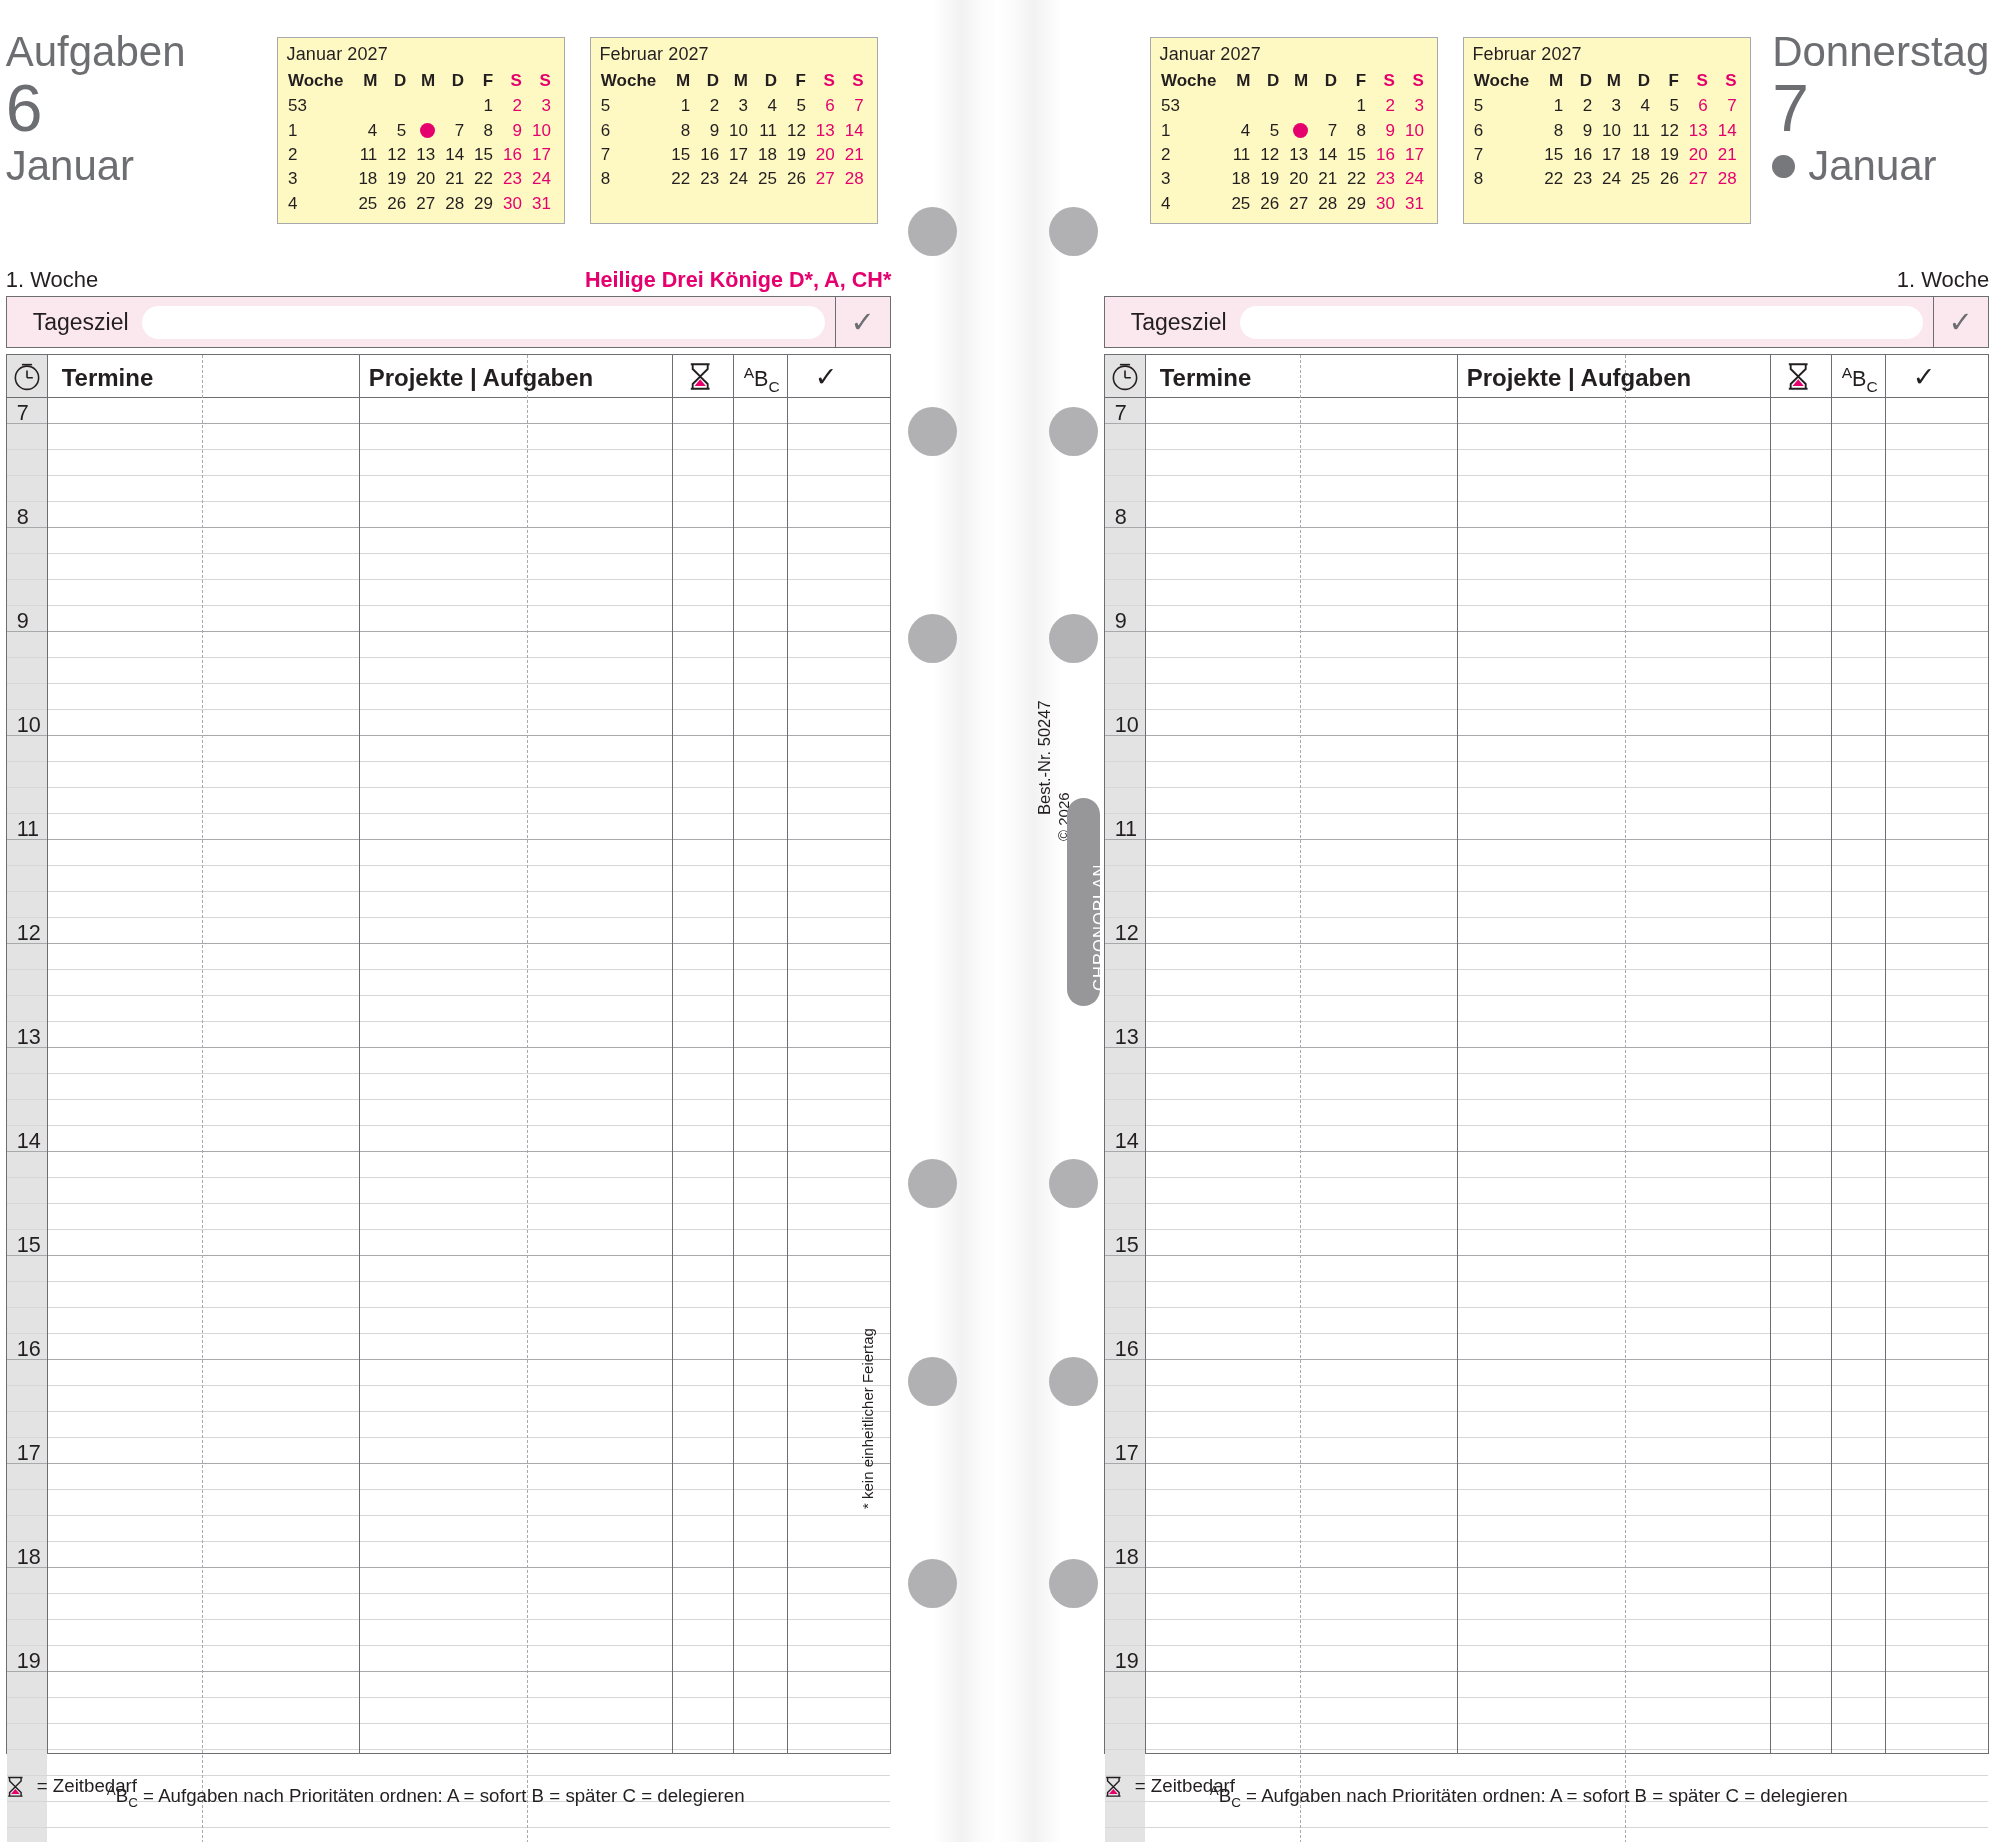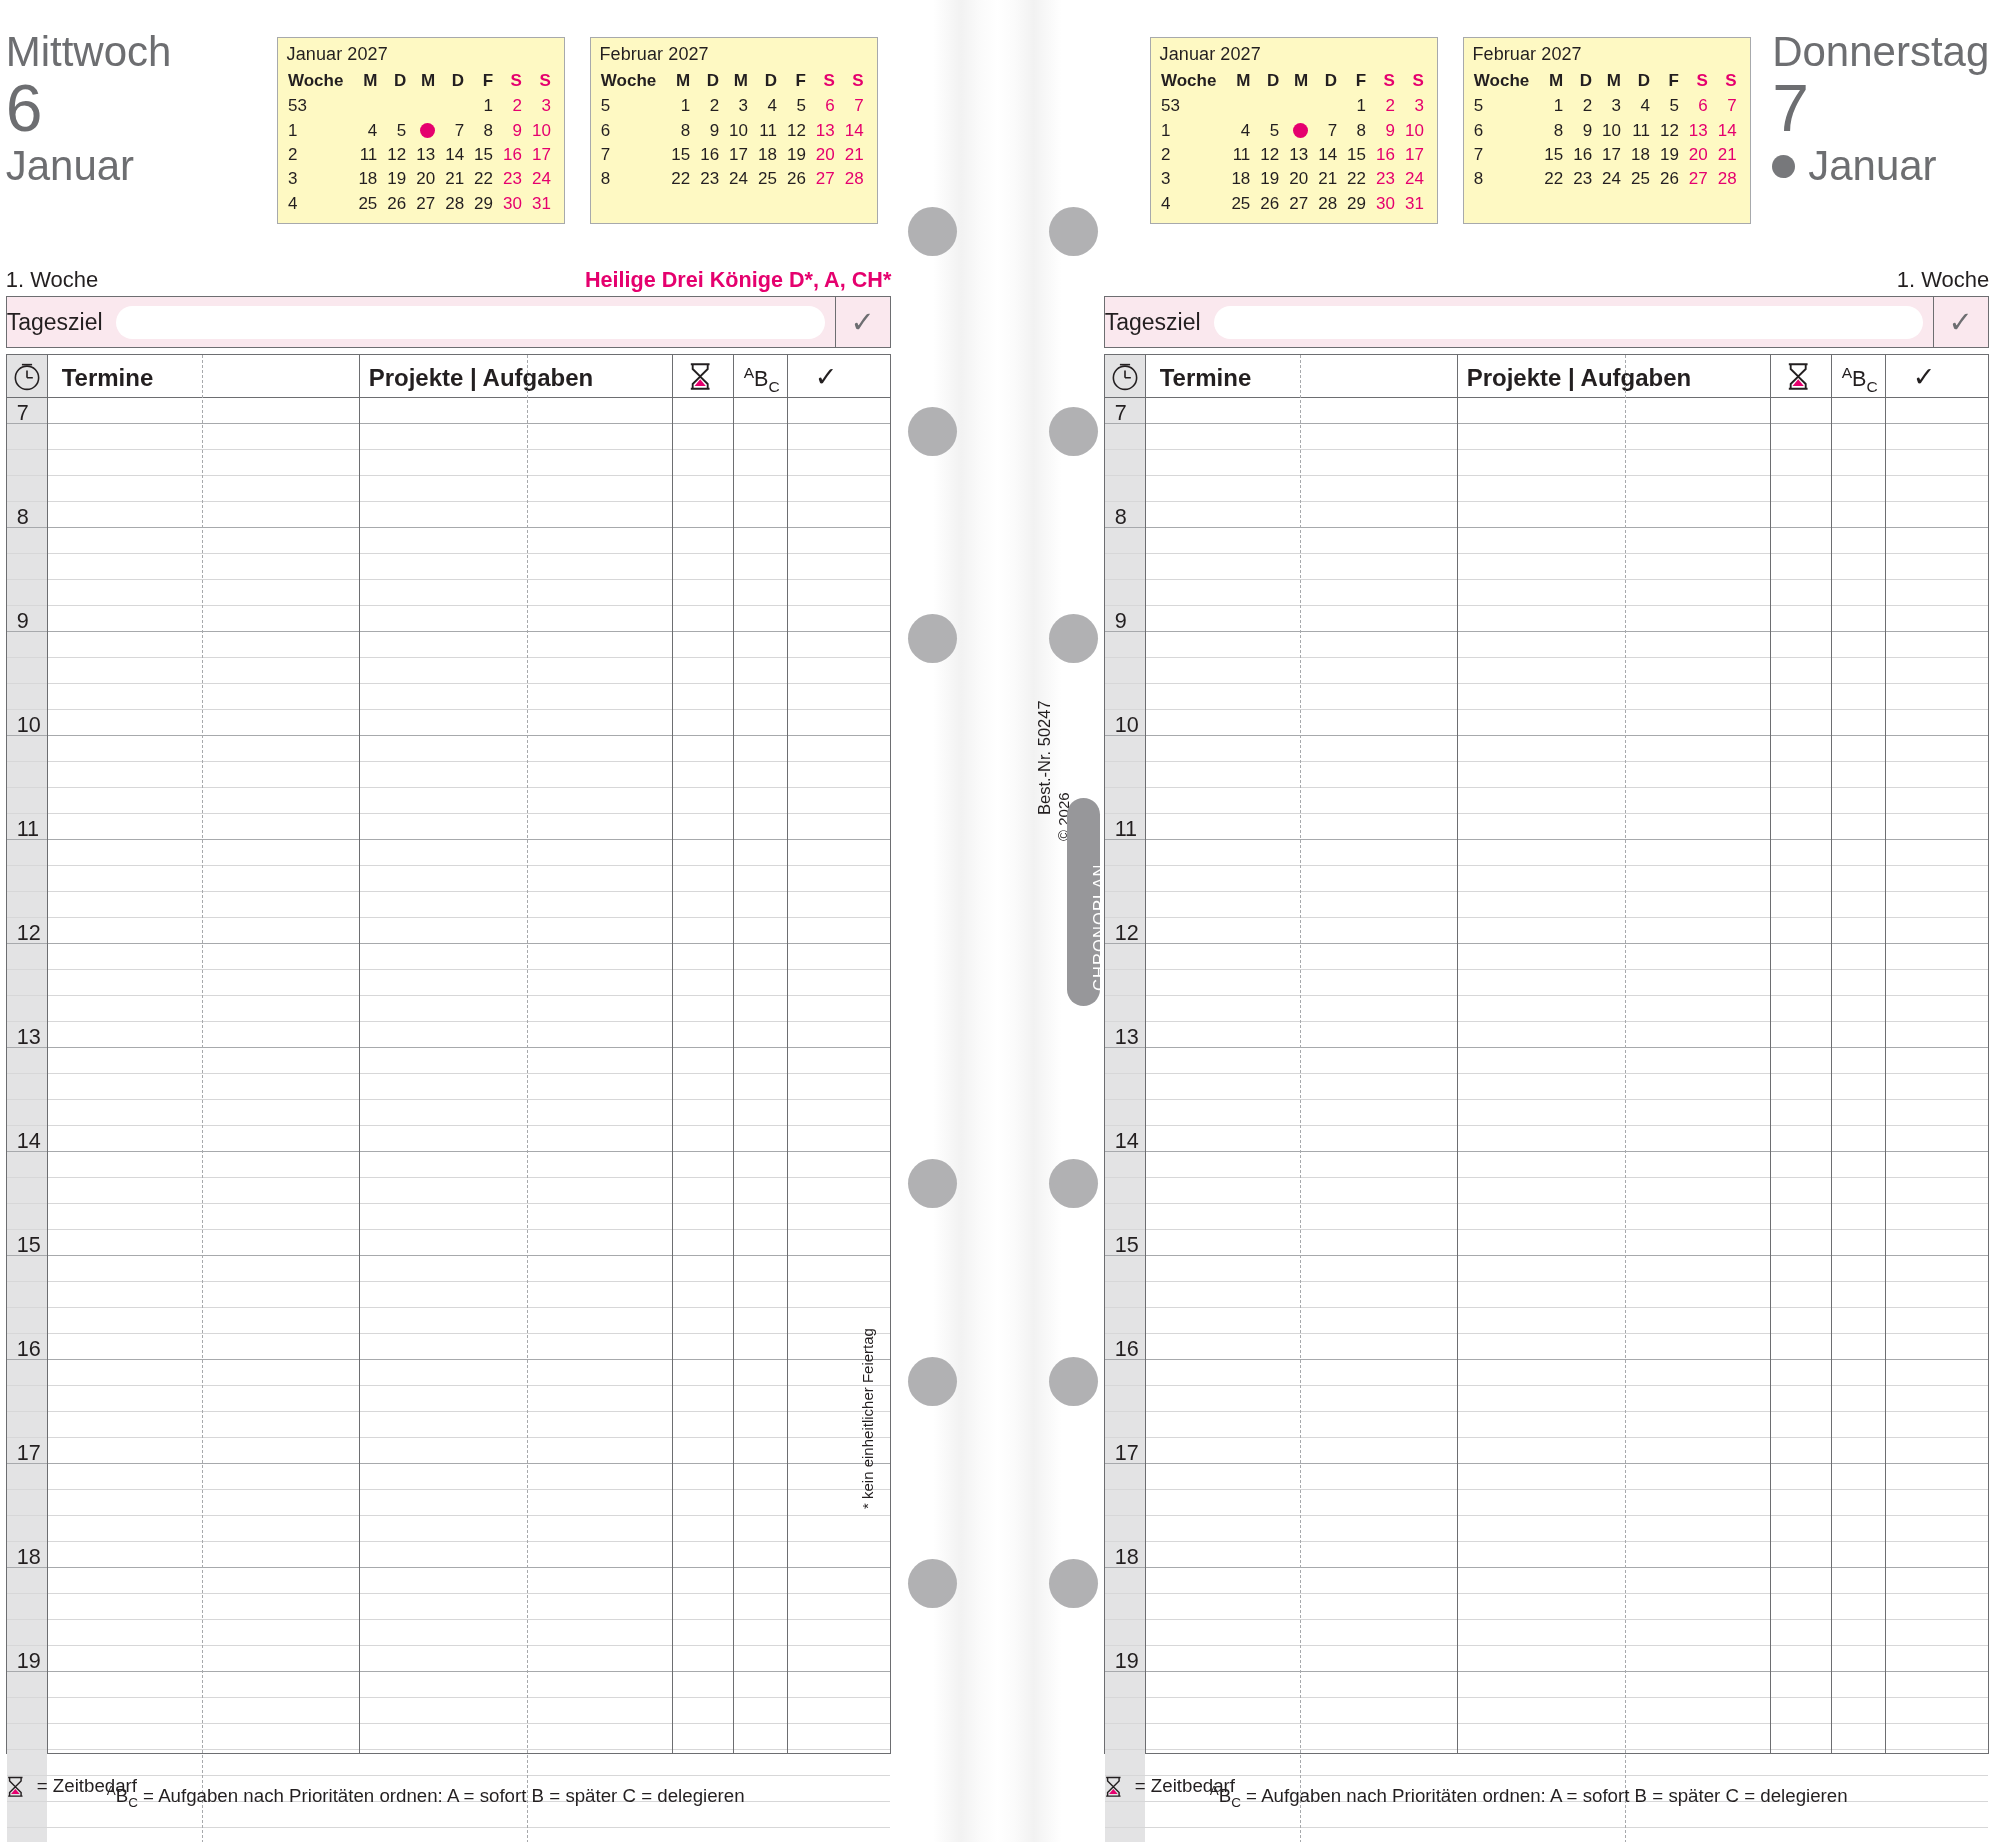--- a/index.html
+++ b/index.html
@@ -244,21 +244,21 @@
     height: 52px;
     border: 0.7px solid #6d6e71;
     background: #fae8ee;
     box-sizing: border-box;
     display: flex;
     align-items: center;
   }
   .goalrow .lbl {
     font-size: 23px;
     color: #231f20;
-    padding-left: 0;
+    padding-left: 26px;
     padding-right: 13px;
   }
   .goalrow .field {
     flex: 1;
     height: 33px;
     background: #ffffff;
     border-radius: 16.5px;
     margin-right: 10px;
   }
   .goalrow .chk {
@@ -386,21 +386,21 @@
 </style>
 </head>
 <body>
 
 <div class="spread">
 
   <div class="page left">
 
     <div class="header">
       <div class="daytitle">
-        <div class="wd">Mittwoch</div>
+        <div class="wd">Aufgaben</div>
         <div class="num">6</div>
         <div class="mon">Januar</div>
       </div>
 
       <div class="minis">
         <div class="mini">
           <div class="mtitle">Januar 2027</div>
           <table>
               <tbody id="mini-jan-left">
                 <tr>

